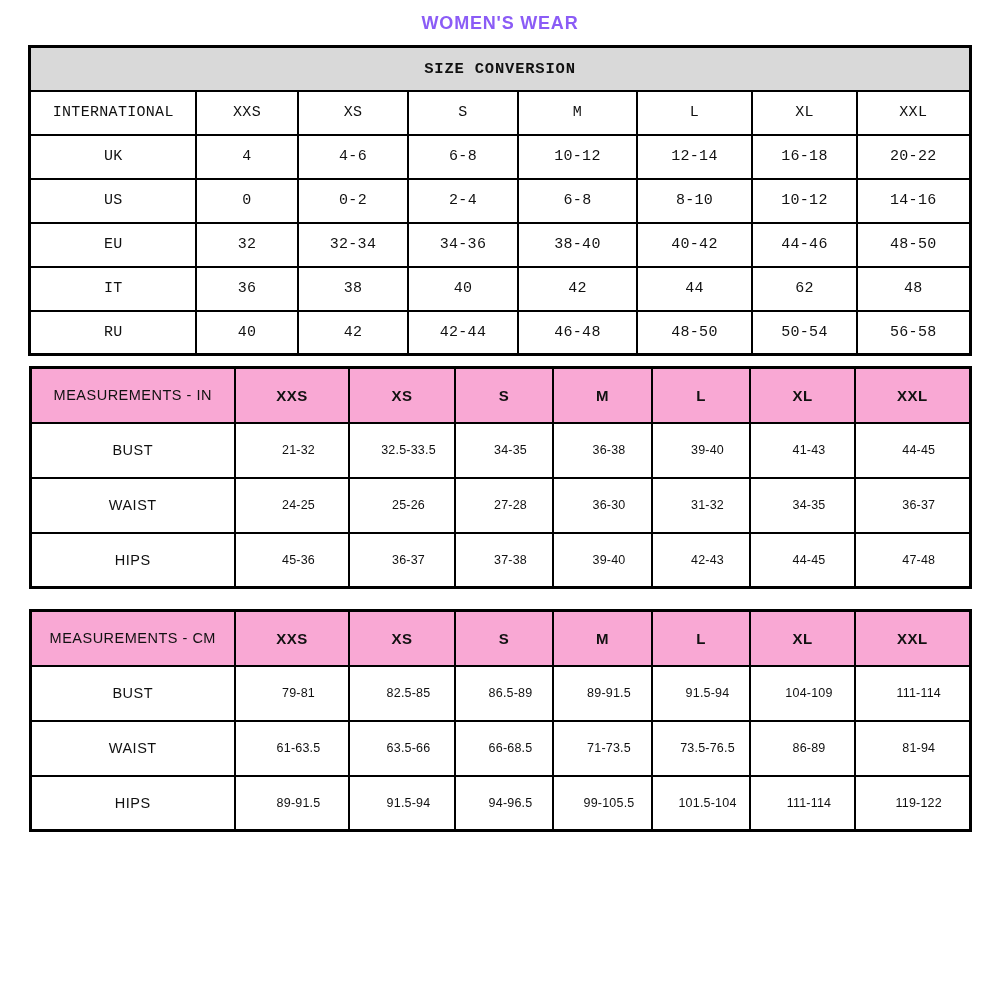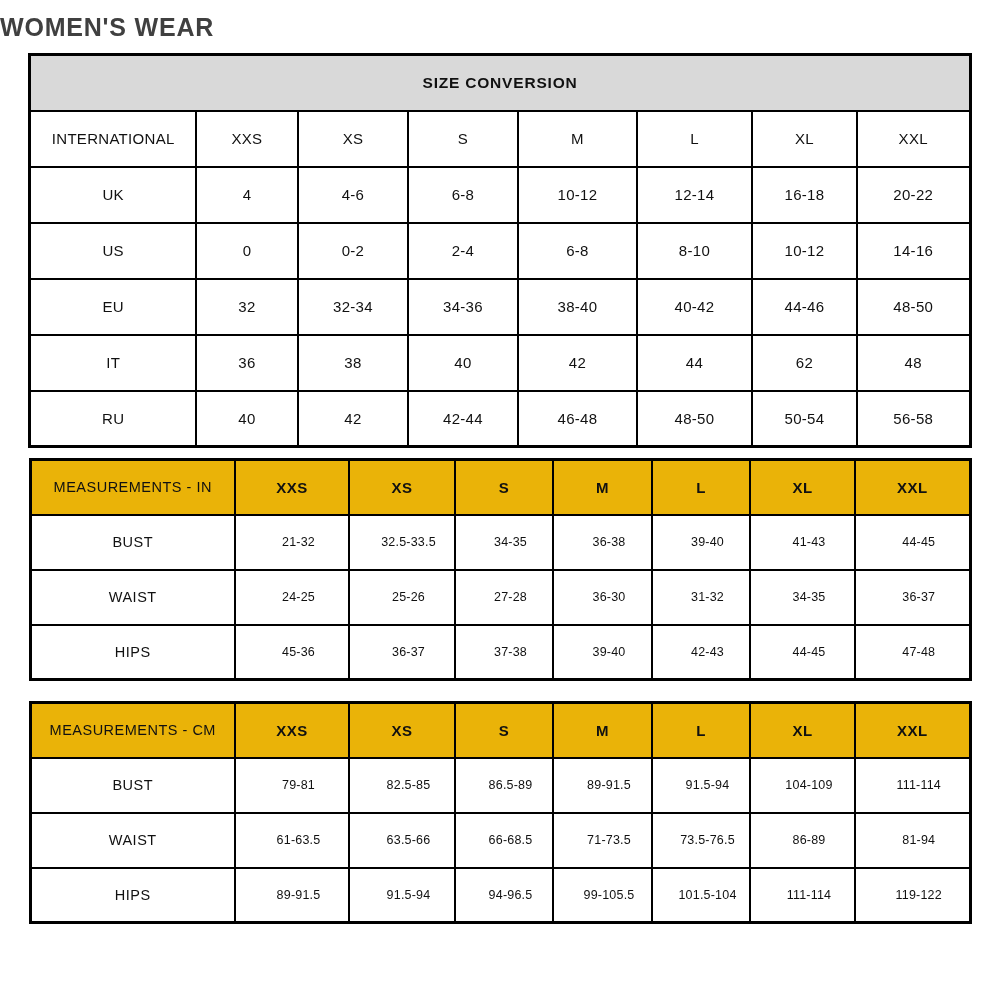--- a/index.html
+++ b/index.html
@@ -5,53 +5,54 @@
   * { box-sizing: border-box; }
   html, body { margin: 0; padding: 0; }
   body {
     width: 1000px; height: 1000px;
     background: #ffffff;
     font-family: "Liberation Sans", "DejaVu Sans", sans-serif;
     color: #111111;
   }
   .page { width: 1000px; }
   h1.page-title {
-    font-size: 25px;
+    text-align: center;
+    font-size: 18px;
     font-weight: 700;
     letter-spacing: 0.8px;
     margin: 13px 0 0 0;
-    color: #404040;
+    color: #8b5cf6;
   }
   table.tbl {
     border-collapse: collapse;
     table-layout: fixed;
     width: 940px;
     margin: 0 auto;
     border: 3px solid #000000;
   }
   table.conv   { margin-top: 11px; }
   table.meas-in { margin-top: 10px; }
   table.meas-cm { margin-top: 20px; }
   .tbl td, .tbl th {
     border: 2px solid #000000;
     text-align: center;
     vertical-align: middle;
     padding: 0 3px;
     overflow: hidden;
   }
-  .conv td, .conv th { height: 56px; font-size: 15px; font-weight: 400; letter-spacing: 0.3px; }
+  .conv td, .conv th { height: 44px; font-size: 15px; font-weight: 400; letter-spacing: 0.3px; font-family: Liberation Mono, monospace; }
   .conv th.banner {
     background: #d9d9d9;
     font-weight: 700;
     font-size: 15.5px;
     letter-spacing: 0.8px;
   }
   .meas td, .meas th { height: 55px; }
   .meas .banner {
-    background: #eab308;
+    background: #f9a8d4;
     font-weight: 700;
     font-size: 15px;
     letter-spacing: 0.5px;
   }
   .meas .rowlabel { font-size: 14.5px; font-weight: 400; letter-spacing: 0.5px; }
   .meas .mval { font-size: 12.5px; font-weight: 400; letter-spacing: 0.2px; padding-left: 16px; }
 </style>
 </head>
 <body>
 

